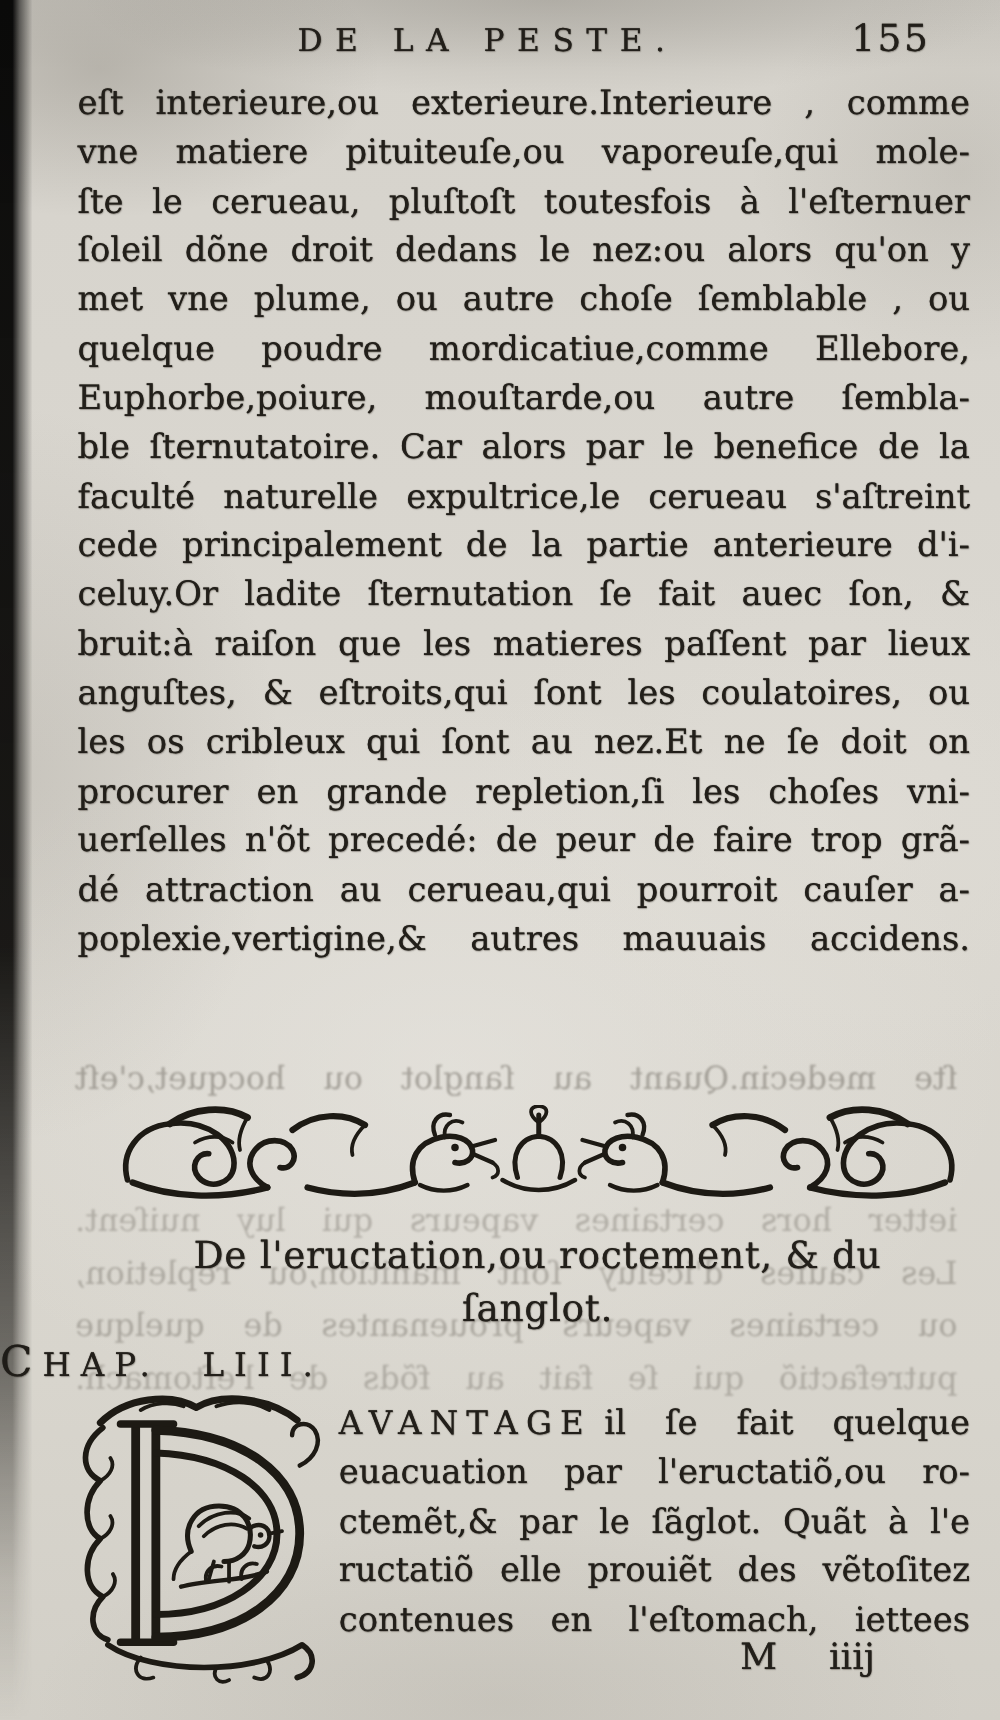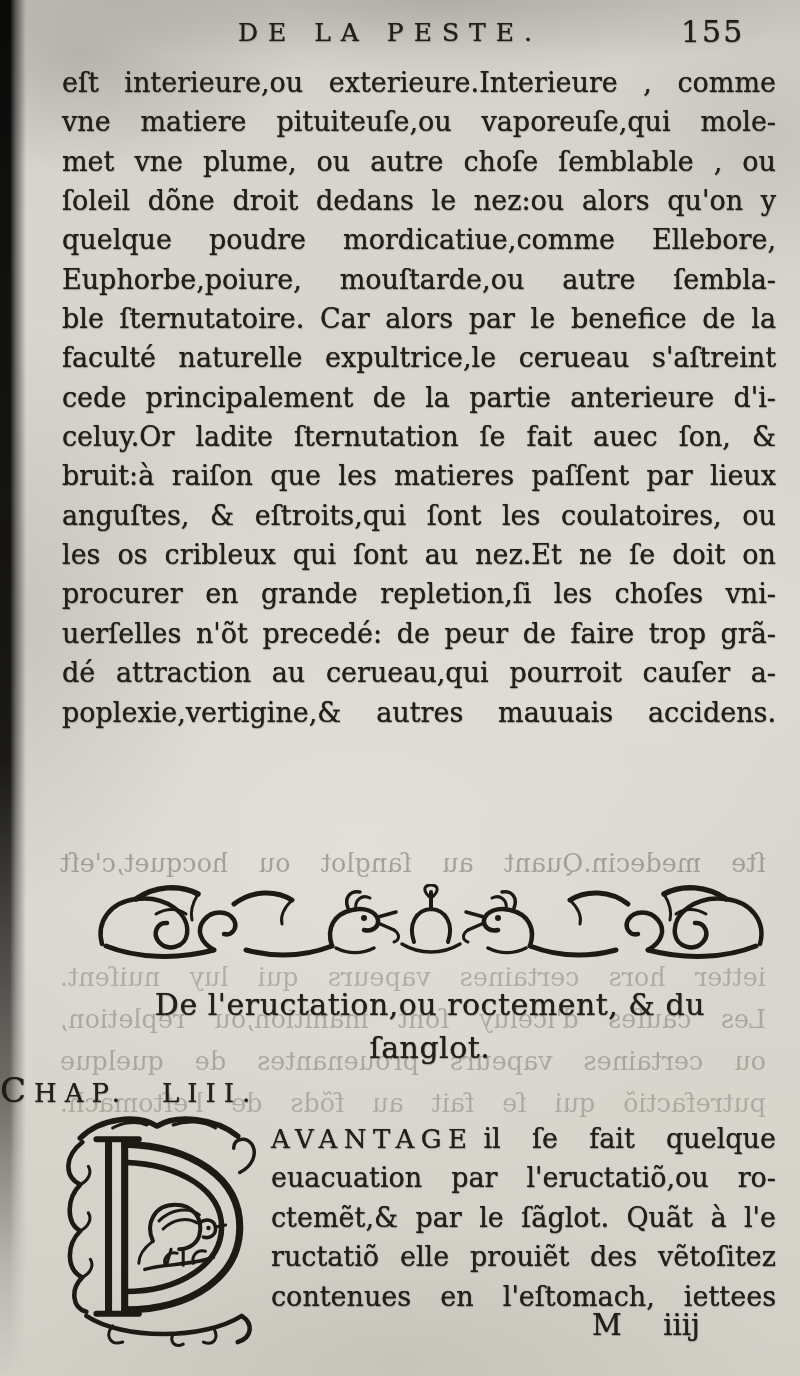--- a/index.html
+++ b/index.html
@@ -80,22 +80,23 @@
   <div class="gutter"></div>
 
   <header class="running-head">
     <span class="running-title ink">DE LA PESTE.</span>
     <span class="folio ink">155</span>
   </header>
 
   <section class="para1 ink">
     <div class="tline">eſt interieure,ou exterieure.Interieure , comme</div>
     <div class="tline">vne matiere pituiteuſe,ou vaporeuſe,qui mole-</div>
+    <div class="tline">ſte le cerueau, pluſtoſt toutesfois à l'eſternuer</div>
+    <div class="tline">ſoleil dõne droit dedans le nez:ou alors qu'on y</div>
     <div class="tline">met vne plume, ou autre choſe ſemblable , ou</div>
-    <div class="tline">ſoleil dõne droit dedans le nez:ou alors qu'on y</div>
     <div class="tline">quelque poudre mordicatiue,comme Ellebore,</div>
     <div class="tline">Euphorbe,poiure, mouſtarde,ou autre ſembla-</div>
     <div class="tline">ble ſternutatoire. Car alors par le benefice de la</div>
     <div class="tline">faculté naturelle expultrice,le cerueau s'aſtreint</div>
     <div class="tline">cede principalement de la partie anterieure d'i-</div>
     <div class="tline">celuy.Or ladite ſternutation ſe fait auec ſon, &amp;</div>
     <div class="tline">bruit:à raiſon que les matieres paſſent par lieux</div>
     <div class="tline">anguſtes, &amp; eſtroits,qui ſont les coulatoires, ou</div>
     <div class="tline">les os cribleux qui ſont au nez.Et ne ſe doit on</div>
     <div class="tline">procurer en grande repletion,ſi les choſes vni-</div>

